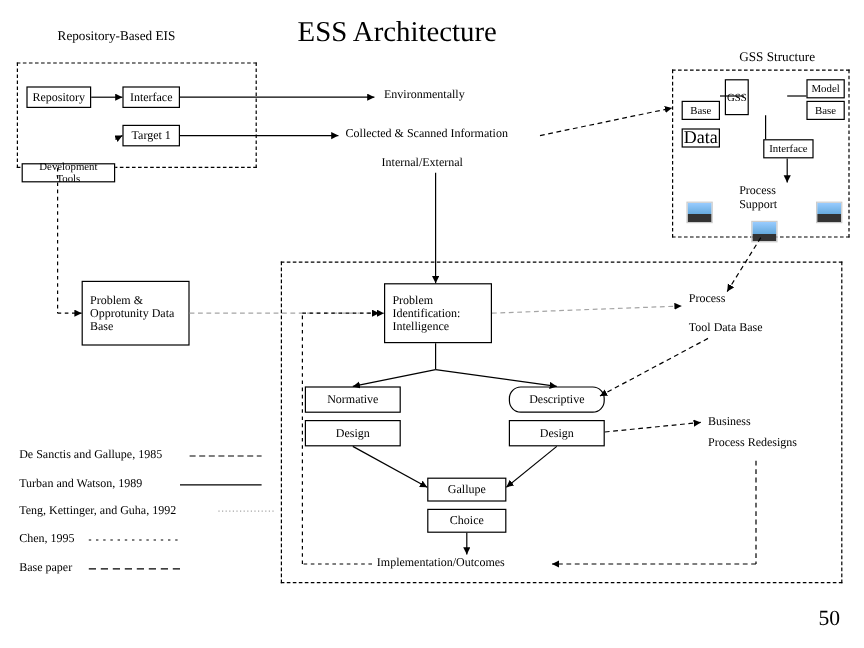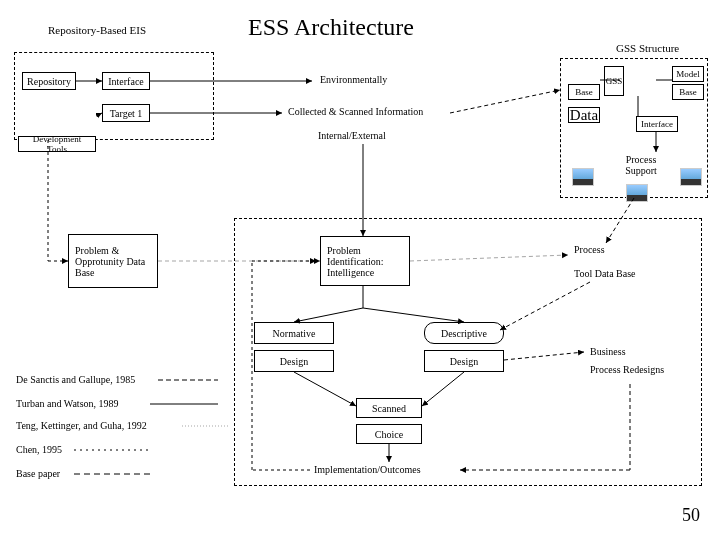--- a/index.html
+++ b/index.html
@@ -77,21 +77,21 @@
   </div>
 <div class="abs box" style="left:568px; top:84px; width:32px; height:16px; font-size:9px;">
     <span>Base</span>
   </div>
 <div class="abs box" style="left:672px; top:84px; width:32px; height:16px; font-size:9px;">
     <span>Base</span>
   </div>
 <div class="abs box" style="left:636px; top:116px; width:42px; height:16px; font-size:9px;">
     <span>Interface</span>
   </div>
-<div class="abs text" style="left:616px; top:154px; width:50px; text-align:center; line-height:1.1;"><span>Process Support</span></div>
+<div class="abs text" style="left:616px; top:154px; width:50px; line-height:1.1;"><span>Process Support</span></div>
 <div class="abs person" style="left:572px; top:168px;"></div>
 <div class="abs person" style="left:680px; top:168px;"></div>
 <div class="abs person" style="left:626px; top:184px;"></div>
 
 <div class="abs text" style="left:320px; top:74px;">Environmentally</div>
 <div class="abs text" style="left:288px; top:106px;">Collected &amp; Scanned Information</div>
 <div class="abs text" style="left:318px; top:130px;">Internal/External</div>
 
 <div class="abs dashed-box" style="left:234px; top:218px; width:468px; height:268px;"></div>
 
@@ -116,21 +116,21 @@
     <span>Design</span>
   </div>
 <div class="abs box" style="left:424px; top:350px; width:80px; height:22px;">
     <span>Design</span>
   </div>
 
 <div class="abs text" style="left:590px; top:346px;">Business</div>
 <div class="abs text" style="left:590px; top:364px; width:80px;"><span>Process Redesigns</span></div>
 
 <div class="abs box" style="left:356px; top:398px; width:66px; height:20px;">
-    <span>Scanned</span>
+    <span>Gallupe</span>
   </div>
 <div class="abs box" style="left:356px; top:424px; width:66px; height:20px;">
     <span>Choice</span>
   </div>
 
 <div class="abs text" style="left:314px; top:464px;">Implementation/Outcomes</div>
 
 <div class="abs cite" style="left:16px; top:374px;">De Sanctis and Gallupe, 1985</div>
 <div class="abs cite" style="left:16px; top:398px;">Turban and Watson, 1989</div>
 <div class="abs cite" style="left:16px; top:420px;">Teng, Kettinger, and Guha, 1992</div>

